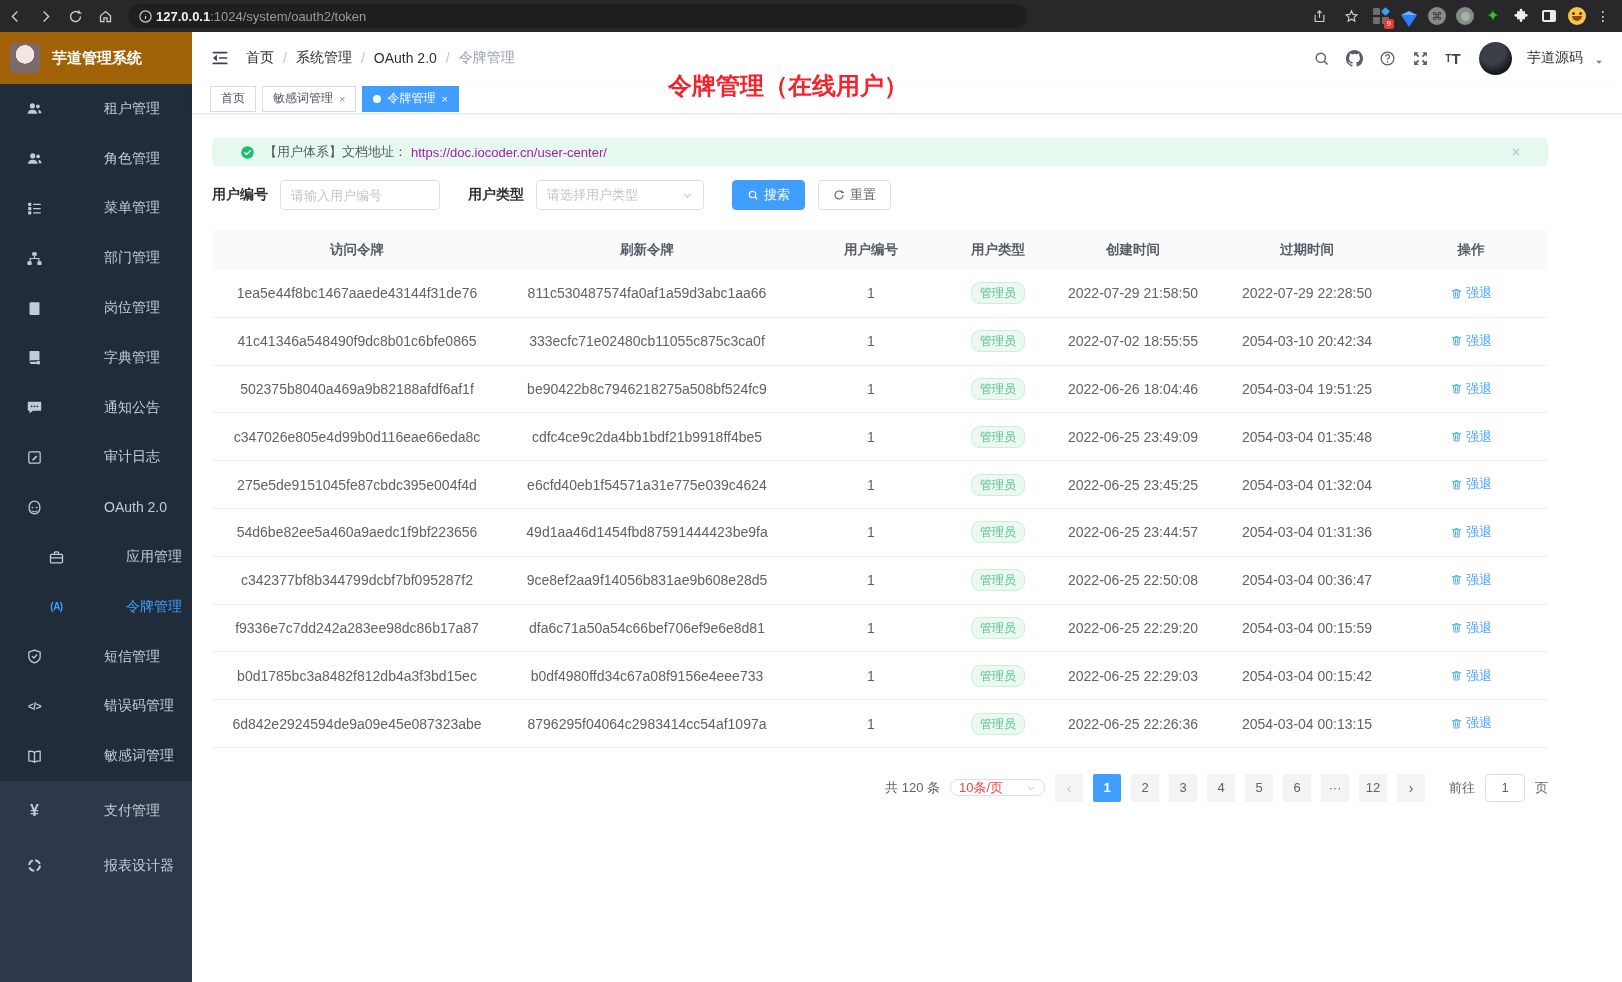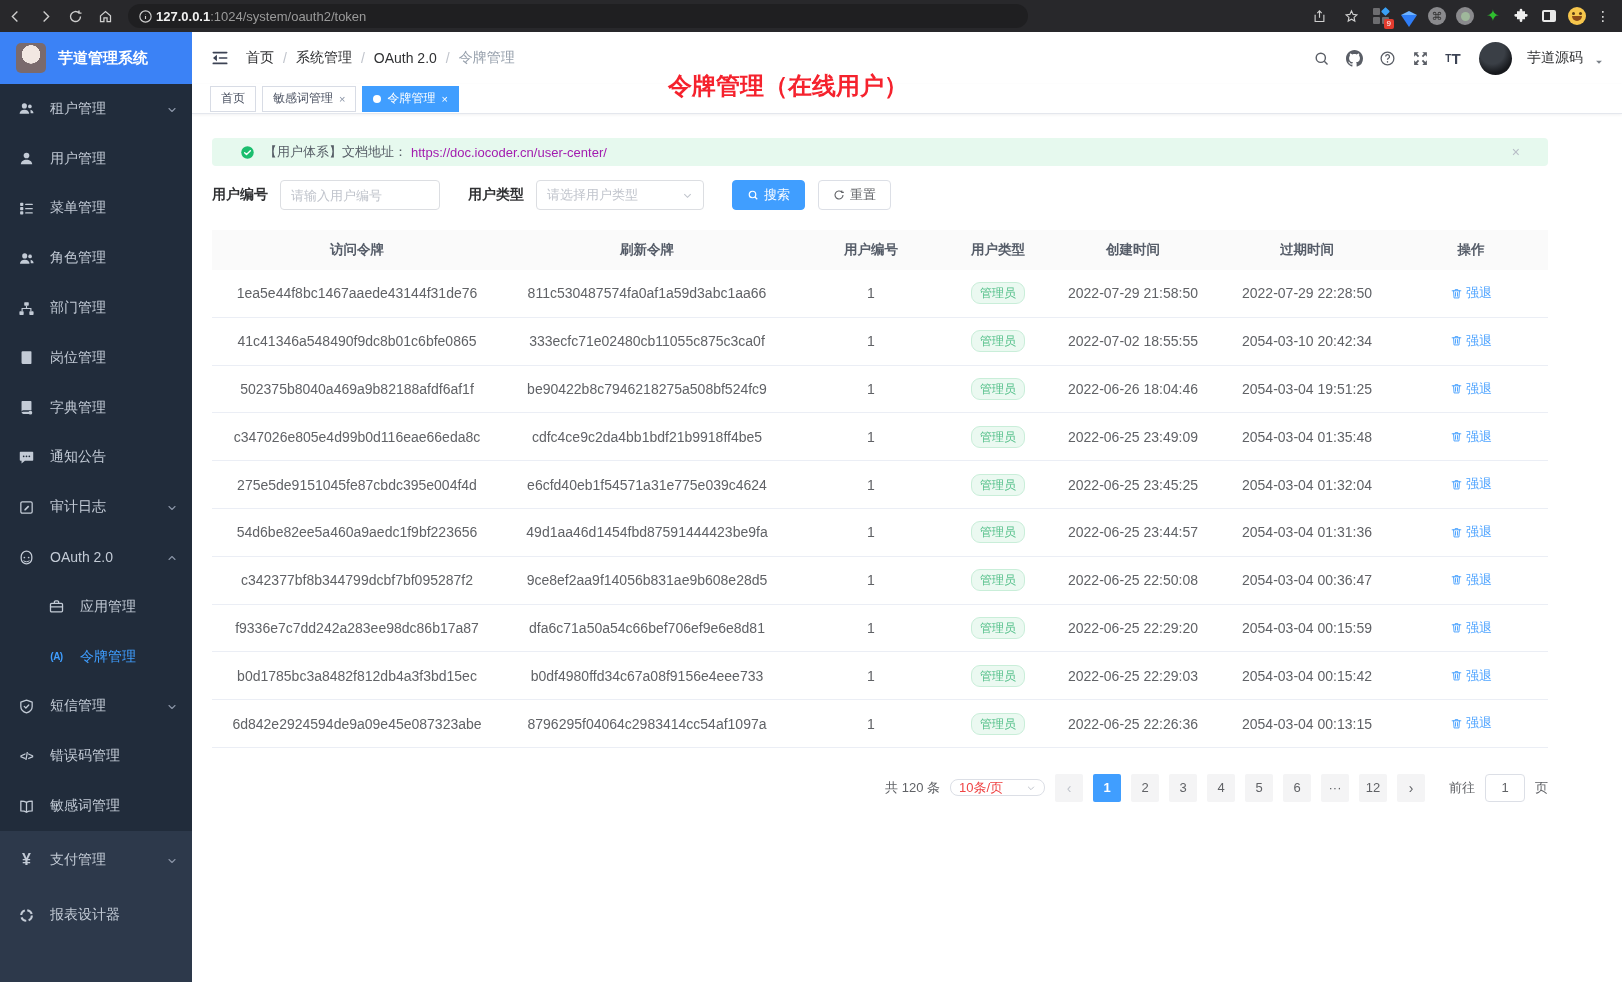--- a/index.html
+++ b/index.html
@@ -30,28 +30,28 @@
   .wsq{width:14px;height:12px;border:2px solid #e8e8e8;border-radius:2px;position:relative;}
   .wsq:after{content:"";position:absolute;right:0;top:0;width:4px;height:8px;background:#e8e8e8;}
   .emoji{width:18px;height:18px;border-radius:50%;background:#f6c64c;position:relative;}
   .emoji:before{content:"";position:absolute;left:4px;top:5px;width:3px;height:3px;border-radius:50%;background:#5a3b14;box-shadow:7px 0 0 #5a3b14;}
   .emoji:after{content:"";position:absolute;left:4px;top:9px;width:10px;height:5px;border-radius:0 0 8px 8px;background:#8c4a17;}
   .vdots{color:#e3e3e3;font-size:14px;letter-spacing:0;padding:0 4px;}
 
   
   .app{position:absolute;left:0;top:32px;width:1622px;height:950px;display:flex;}
   .sidebar{width:192px;height:950px;background:#212c3b;display:flex;flex-direction:column;flex:none;}
-  .logo-bar{height:52px;background:#3b82f6;display:flex;align-items:center;padding-left:16px;flex:none;}
+  .logo-bar{height:52px;background:#a16207;display:flex;align-items:center;padding-left:10px;flex:none;}
   .logo-img{width:30px;height:30px;border-radius:5px;background:
     radial-gradient(circle at 50% 38%, #f2e7e2 0 38%, #7a6a6d 39% 100%);flex:none;}
   .logo-title{color:#fff;font-size:15px;font-weight:bold;margin-left:12px;white-space:nowrap;}
   .menu{flex:none;}
   .menu-light{flex:1;background:#2d394b;padding-top:2px;}
-  .side-item{height:49.8px;display:flex;align-items:center;padding:0 14px 0 18px;color:#c3cbd6;
-    font-size:14px;cursor:pointer;white-space:nowrap;}
+  .side-item{height:49.8px;display:flex;align-items:center;padding:0 14px 0 26px;color:#c3cbd6;
+    font-size:14px;cursor:pointer;white-space:nowrap;gap:46px;}
   .menu-light .side-item{height:55px;}
   .side-item .mi{width:17px;height:17px;margin-right:15px;flex:none;display:flex;align-items:center;justify-content:center;}
   .side-item .mi svg{width:17px;height:17px;}
   .side-item.child{padding-left:48px;}
   .side-item.active{color:#3f9eff;}
   .side-item .chev{margin-left:auto;width:12px;height:12px;color:#8a94a6;}
   .side-item .chev svg{width:12px;height:12px;}
   .mi-txt{font-size:10px;font-weight:bold;letter-spacing:-0.5px;}
 
   .main{flex:1;display:flex;flex-direction:column;background:#fff;position:relative;}
@@ -231,49 +231,40 @@
             </svg>
           </span>
           <span>租户管理</span>
           <span class="chev"><svg viewBox="0 0 24 24" fill="none" stroke="currentColor" stroke-width="2.2" stroke-linecap="round" stroke-linejoin="round">
               <path d="M6 9l6 6 6-6"></path>
             </svg></span>
         </div>
         <div class="side-item">
           <span class="mi">
             <svg viewBox="0 0 24 24" fill="currentColor">
-              <circle cx="12" cy="7.8" r="4"></circle>
-              <path d="M4 20c0-4 3.6-6.4 8-6.4s8 2.4 8 6.4z"></path>
-            </svg>
-          </span>
-          <span>用户管理</span>
+              <circle cx="9.5" cy="8.3" r="3.6"></circle>
+              <path d="M2.7 19.5c0-3.5 3-5.8 6.8-5.8s6.8 2.3 6.8 5.8z"></path>
+              <circle cx="17" cy="9" r="2.6"></circle>
+              <path d="M17.8 13.7c2.5.5 4.2 2.3 4.2 5.1h-4z"></path>
+            </svg>
+          </span>
+          <span>角色管理</span>
         </div>
         <div class="side-item">
           <span class="mi">
             <svg viewBox="0 0 24 24" fill="currentColor">
               <rect x="3" y="4" width="4.5" height="4.5" rx="1"></rect>
               <rect x="10" y="5.2" width="11" height="2" rx="1"></rect>
               <rect x="3" y="10" width="4.5" height="4.5" rx="1"></rect>
               <rect x="10" y="11.2" width="11" height="2" rx="1"></rect>
               <rect x="3" y="16" width="4.5" height="4.5" rx="1"></rect>
               <rect x="10" y="17.2" width="11" height="2" rx="1"></rect>
             </svg>
           </span>
           <span>菜单管理</span>
-        </div>
-        <div class="side-item">
-          <span class="mi">
-            <svg viewBox="0 0 24 24" fill="currentColor">
-              <circle cx="9.5" cy="8.3" r="3.6"></circle>
-              <path d="M2.7 19.5c0-3.5 3-5.8 6.8-5.8s6.8 2.3 6.8 5.8z"></path>
-              <circle cx="17" cy="9" r="2.6"></circle>
-              <path d="M17.8 13.7c2.5.5 4.2 2.3 4.2 5.1h-4z"></path>
-            </svg>
-          </span>
-          <span>角色管理</span>
         </div>
         <div class="side-item">
           <span class="mi">
             <svg viewBox="0 0 24 24" fill="currentColor">
               <rect x="8.8" y="3" width="6.4" height="5" rx="1"></rect>
               <rect x="2" y="16" width="6" height="5" rx="1"></rect>
               <rect x="16" y="16" width="6" height="5" rx="1"></rect>
               <path d="M11.2 8h1.6v3.2H19V16h-1.6v-3.2H6.6V16H5v-4.8h6.2z"></path>
             </svg>
           </span>

